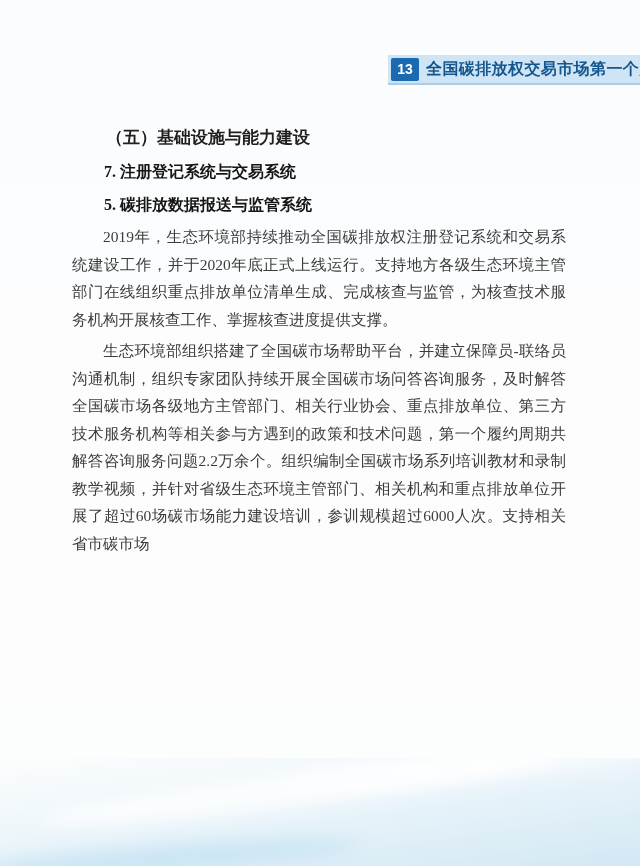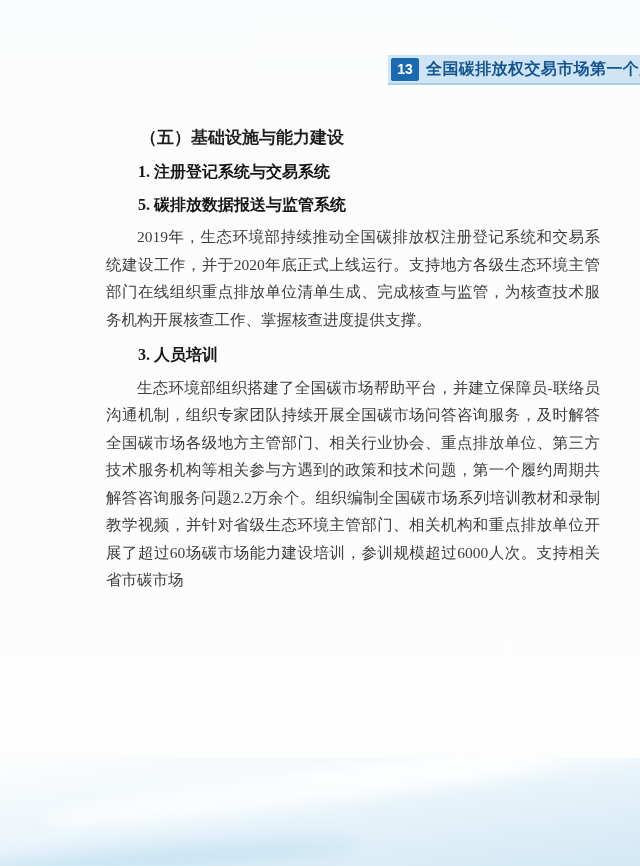--- a/index.html
+++ b/index.html
@@ -37,21 +37,20 @@
   .header-year {
     color:#134a80; font-size:20px; font-style:italic; font-weight:bold;
     font-family:"DejaVu Serif", serif;
     margin-left:2px; line-height:1;
   }
 
   
   .content {
     position:absolute; top:127px; left:72px; width:494px;
     color:#3c3c3c;
-    margin-left:34px;
   }
   .section-heading {
     font-size:17px; font-weight:bold; color:#1f1f1f;
     margin:0 0 11px 0; text-indent:2em; line-height:1.35;
   }
   .sub-heading {
     font-size:16px; font-weight:bold; color:#161616;
     margin:11px 0 8px 0; text-indent:2em; line-height:1.35;
   }
   .body-para {
@@ -102,26 +101,25 @@
 
   <div class="header-band">
     <span class="page-num">13</span>
     <span class="header-title">全国碳排放权交易市场第一个履约周期报告</span>
     <span class="header-year">2022</span>
   </div>
 
   <div class="content">
     <h2 class="section-heading">（五）基础设施与能力建设</h2>
 
-    <h3 class="sub-heading">1. 注册登记系统与交易系统</h3>
+    <h3 class="sub-heading">7. 注册登记系统与交易系统</h3>
 
     <h3 class="sub-heading">5. 碳排放数据报送与监管系统</h3>
     <p class="body-para">2019年，生态环境部持续推动全国碳排放权注册登记系统和交易系统建设工作，并于2020年底正式上线运行。支持地方各级生态环境主管部门在线组织重点排放单位清单生成、完成核查与监管，为核查技术服务机构开展核查工作、掌握核查进度提供支撑。</p>
 
-    <h3 class="sub-heading">3. 人员培训</h3>
     <p class="body-para">生态环境部组织搭建了全国碳市场帮助平台，并建立保障员-联络员沟通机制，组织专家团队持续开展全国碳市场问答咨询服务，及时解答全国碳市场各级地方主管部门、相关行业协会、重点排放单位、第三方技术服务机构等相关参与方遇到的政策和技术问题，第一个履约周期共解答咨询服务问题2.2万余个。组织编制全国碳市场系列培训教材和录制教学视频，并针对省级生态环境主管部门、相关机构和重点排放单位开展了超过60场碳市场能力建设培训，参训规模超过6000人次。支持相关省市碳市场</p>
   </div>
 
   <div class="footer-wave">
     <div class="wave-streak-1"></div>
     <div class="wave-streak-2"></div>
     <div class="wave-streak-3"></div>
   </div>
 
 </div>

